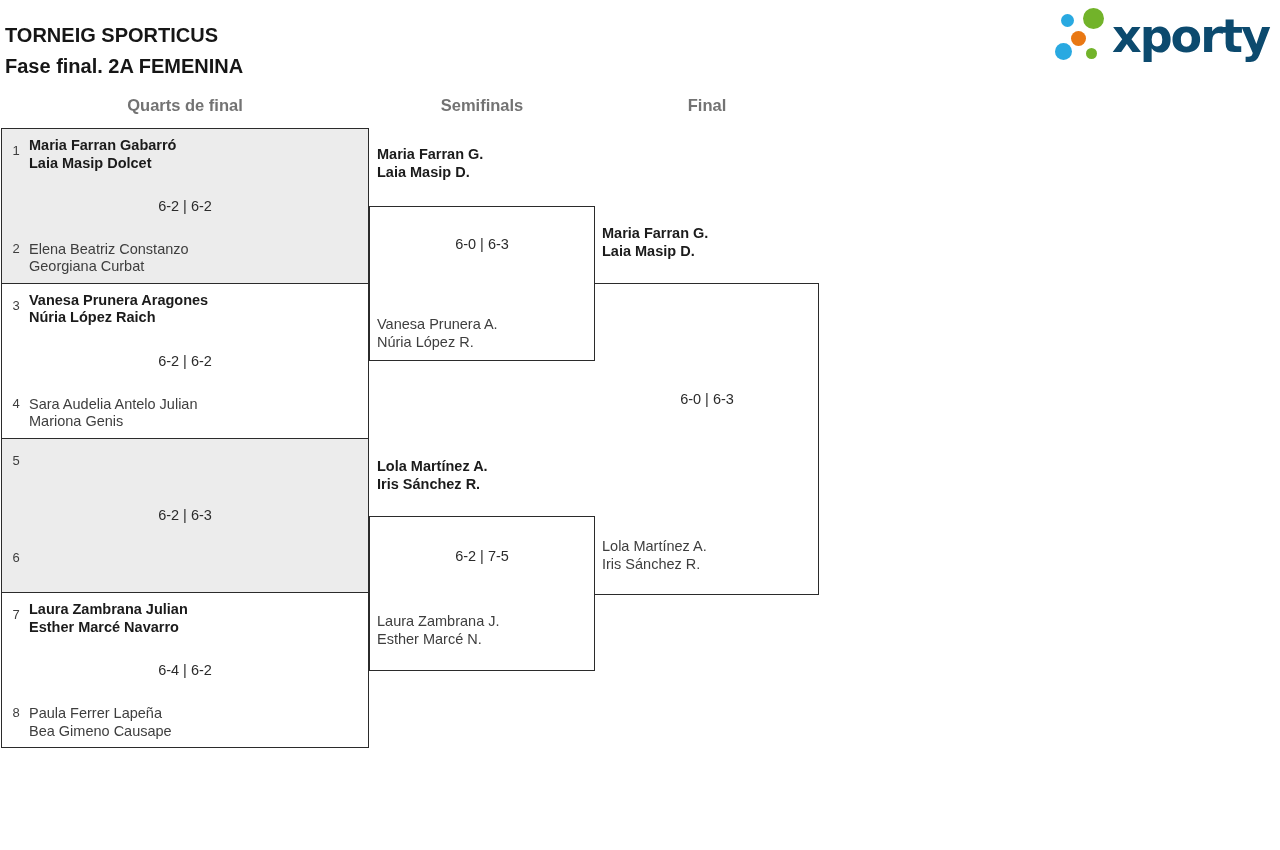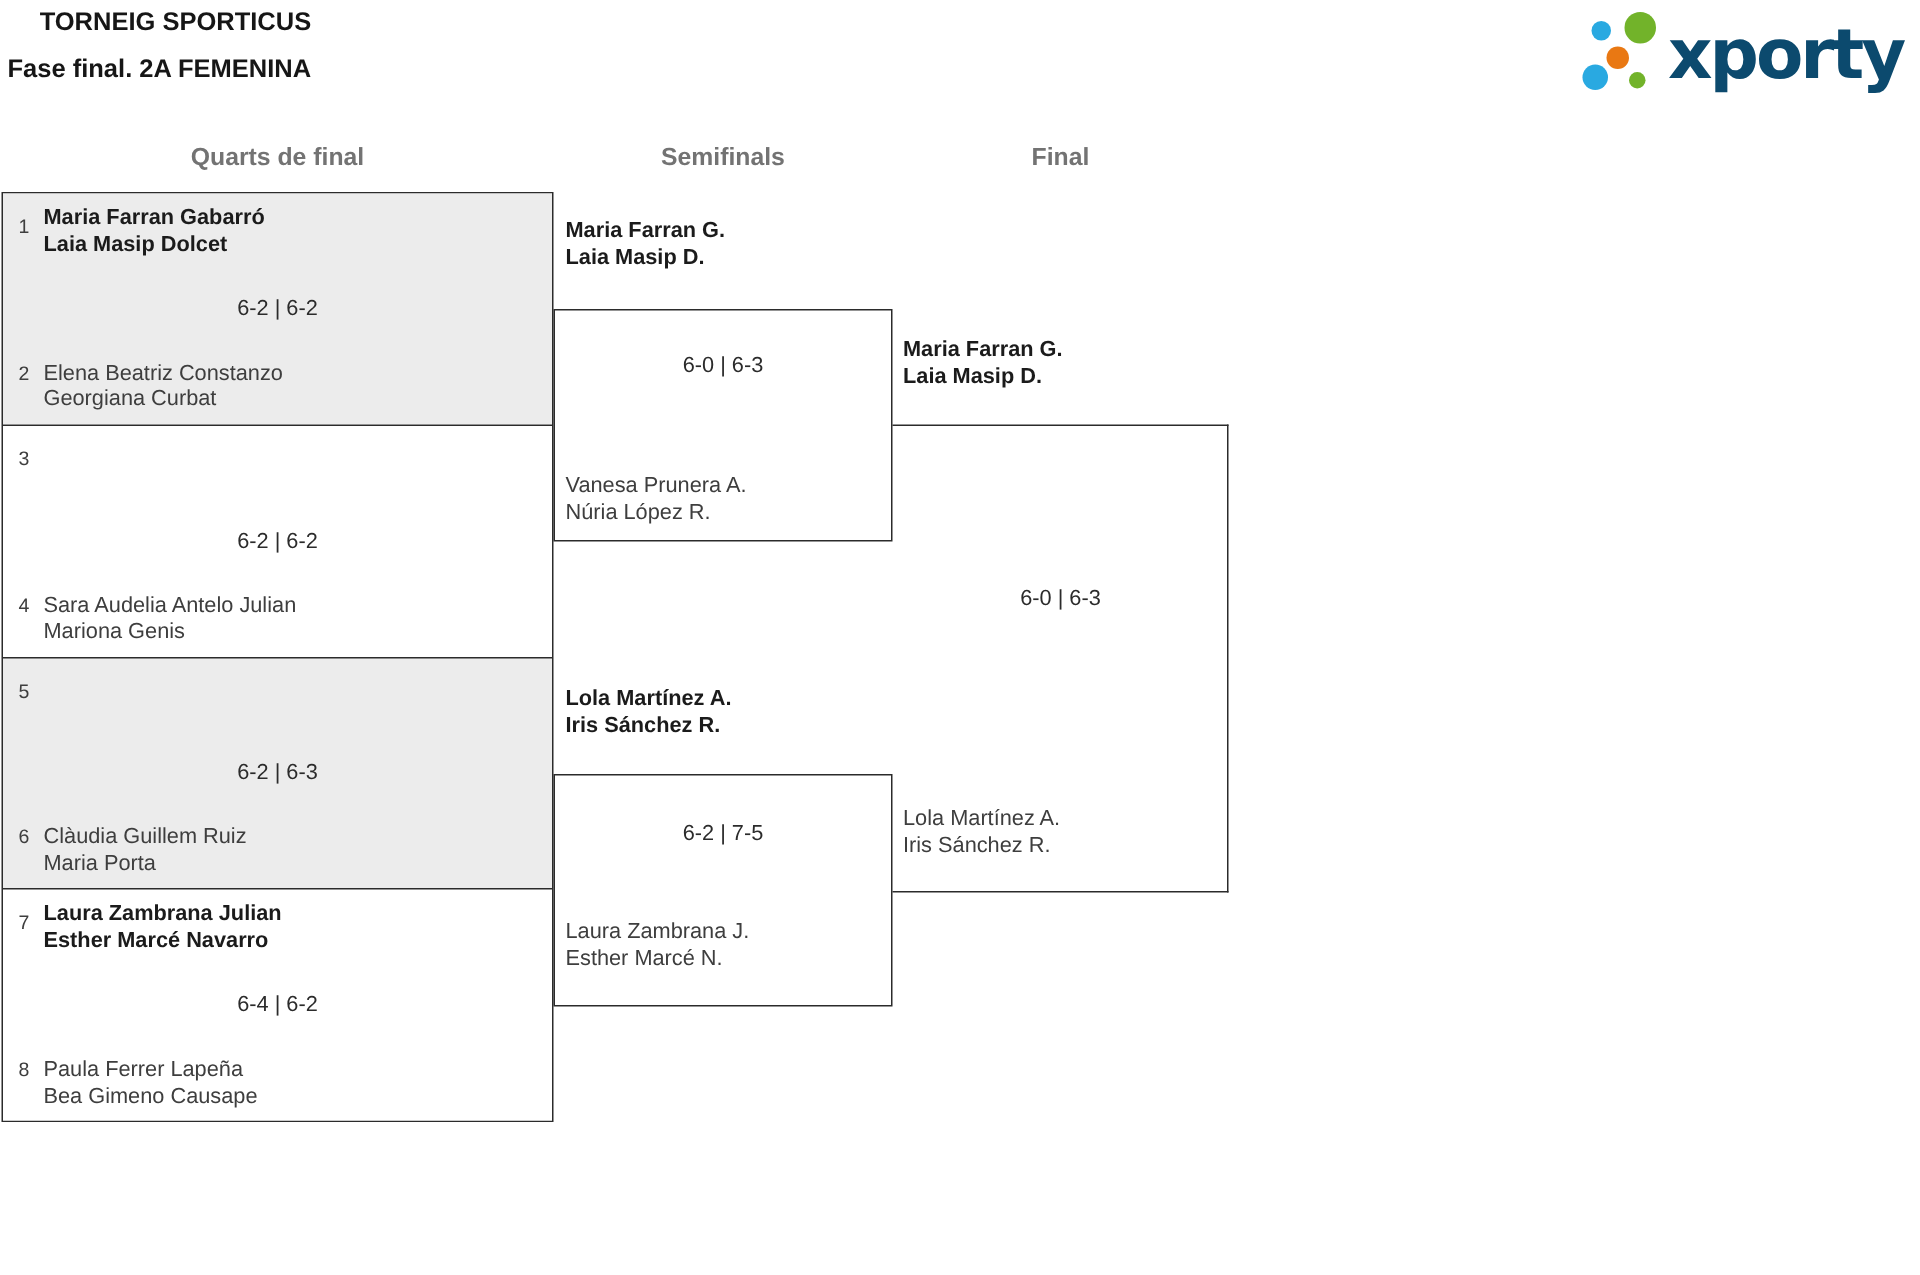--- a/index.html
+++ b/index.html
@@ -3,22 +3,22 @@
 <meta charset="utf-8">
 <style>
   * { margin:0; padding:0; box-sizing:border-box; }
   html,body { background:#fff; }
   .page {
     position:relative; width:1280px; height:850px; background:#ffffff;
     font-family:"Liberation Sans", sans-serif; overflow:hidden;
   }
 
   
-  .title-block { position:absolute; left:5px; top:0; color:#161616;
-    font-size:17px; font-weight:700; line-height:30.5px; letter-spacing:0;text-align:right; }
+  .title-block { position:absolute; left:5px; top:20px; color:#161616;
+    font-size:20px; font-weight:700; line-height:30.5px; letter-spacing:0; }
   .logo { position:absolute; left:1050px; top:0; width:225px; height:72px; cursor:pointer; }
   .logo-dot { position:absolute; border-radius:50%; }
   .dot-blue-sm   { left:11px; top:14px; width:13px; height:13px; }
   .dot-green-lg  { left:33px; top:8px;  width:21px; height:21px; }
   .dot-orange    { left:21px; top:31px; width:15px; height:15px; }
   .dot-blue-lg   { left:5px;  top:43px; width:17px; height:17px; }
   .dot-green-sm  { left:36px; top:48px; width:11px; height:11px; }
   .logo-text { position:absolute; left:62px; top:10px;
     font-family:"DejaVu Sans", sans-serif; font-weight:700;
     font-size:46px; line-height:52px; letter-spacing:-2px; }
@@ -105,36 +105,36 @@
       <div class="score">6-2 | 6-2</div>
       <span class="seed bottom">2</span>
       <div class="team bottom loser">
         <div>Elena Beatriz Constanzo</div>
         <div>Georgiana Curbat</div>
       </div>
     </div>
 
     <div class="qf-row">
       <span class="seed top">3</span>
+      <div class="team top winner">
+        <div>Vanesa Prunera Aragones</div>
+        <div>Núria López Raich</div>
+      </div>
       <div class="score">6-2 | 6-2</div>
       <span class="seed bottom">4</span>
       <div class="team bottom loser">
         <div>Sara Audelia Antelo Julian</div>
         <div>Mariona Genis</div>
       </div>
     </div>
 
     <div class="qf-row shaded">
       <span class="seed top">5</span>
       <div class="score">6-2 | 6-3</div>
       <span class="seed bottom">6</span>
-      <div class="team bottom loser">
-        <div>Clàudia Guillem Ruiz</div>
-        <div>Maria Porta</div>
-      </div>
     </div>
 
     <div class="qf-row">
       <span class="seed top">7</span>
       <div class="team top winner">
         <div>Laura Zambrana Julian</div>
         <div>Esther Marcé Navarro</div>
       </div>
       <div class="score">6-4 | 6-2</div>
       <span class="seed bottom">8</span>

